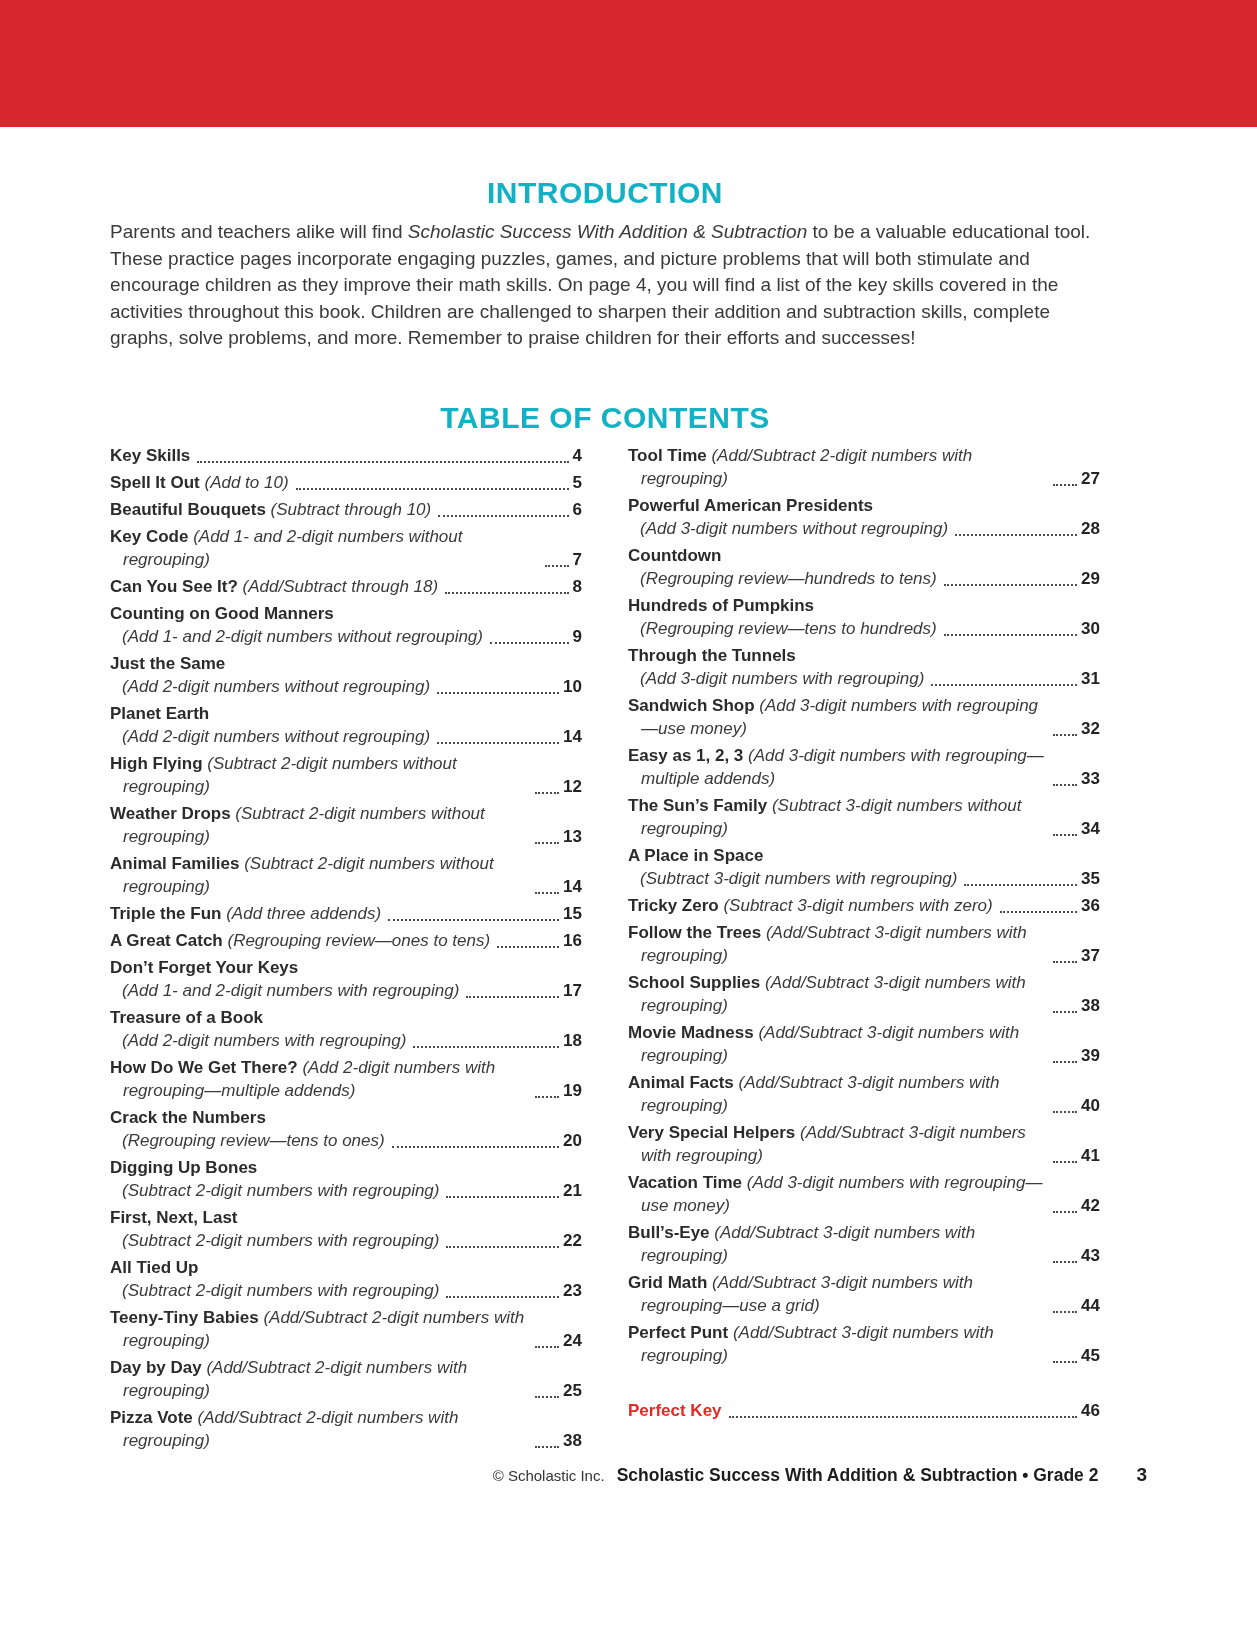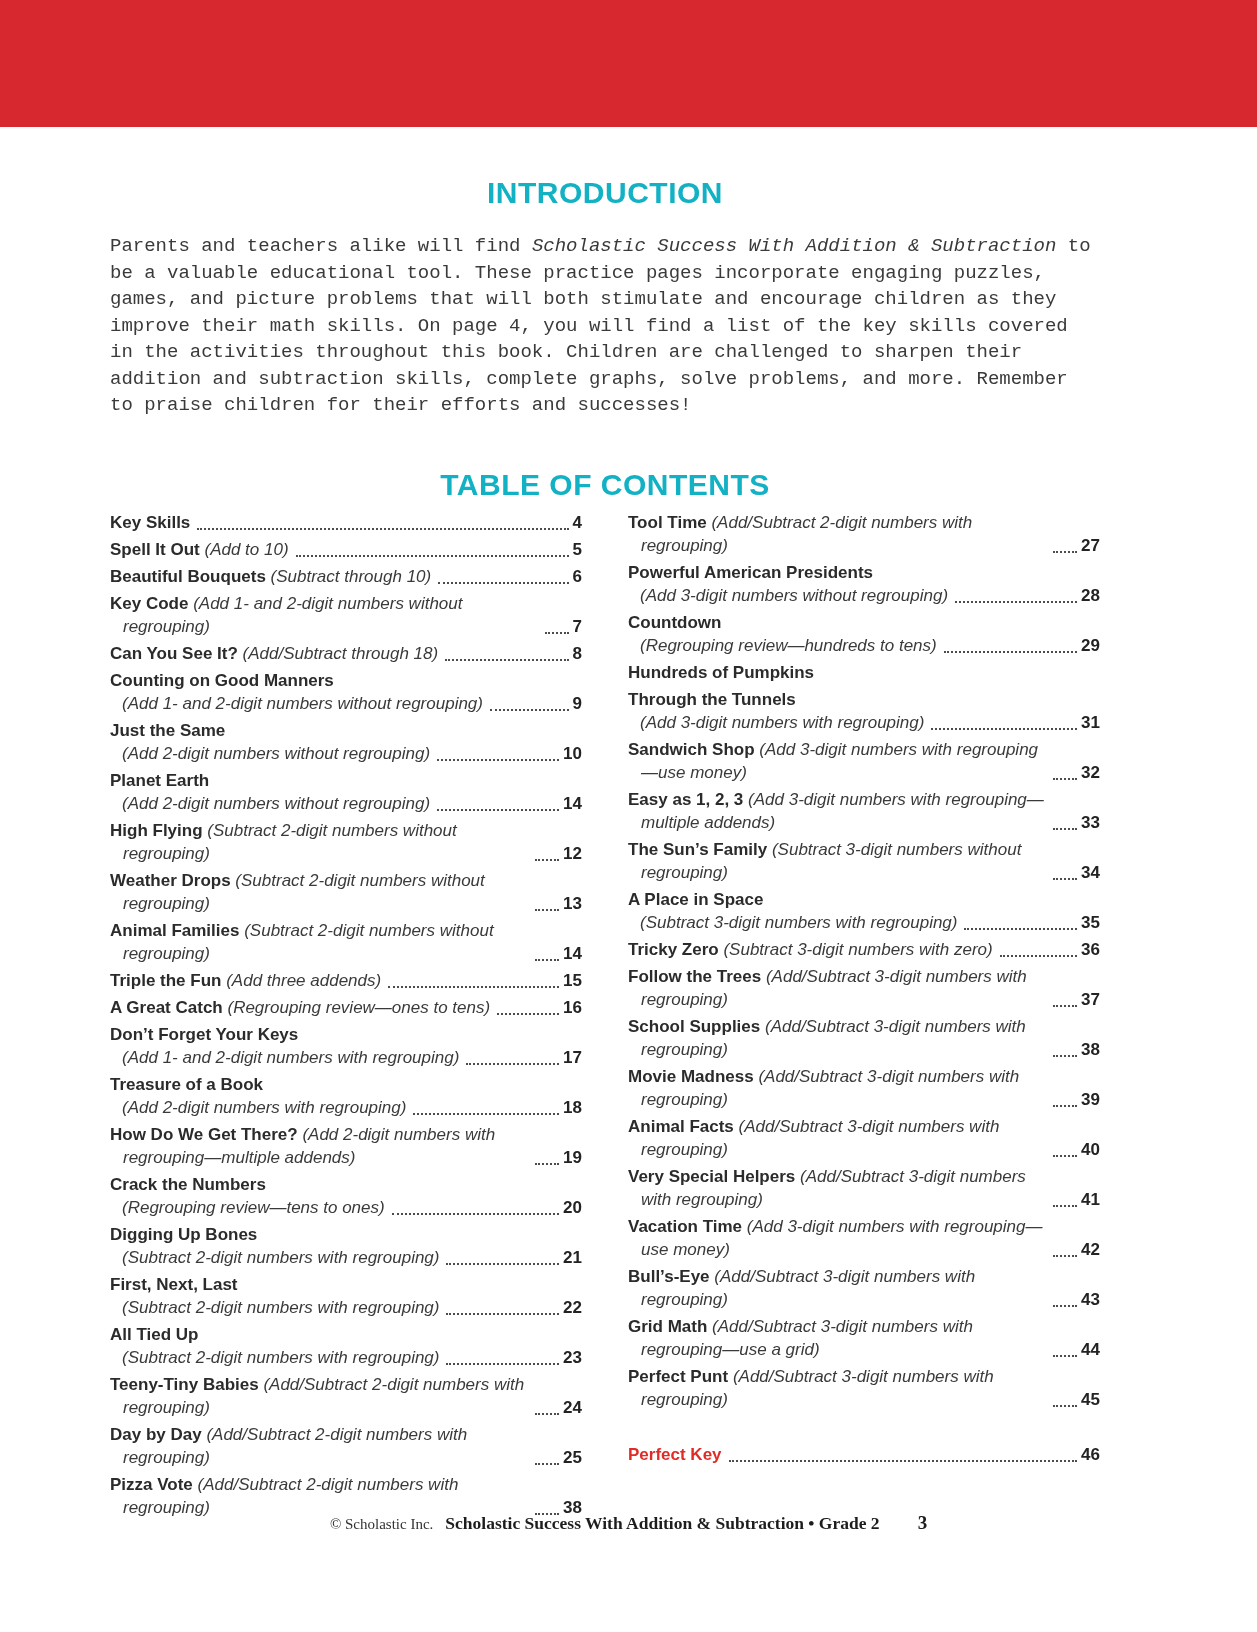--- a/index.html
+++ b/index.html
@@ -24,25 +24,24 @@
   .section-heading {
     text-align: center;
     color: var(--heading-color, #12b1c4);
     font-size: 30px;
     line-height: 52px;
     font-weight: 800;
     letter-spacing: 0.5px;
     margin-top: 40px;
   }
   .intro-text {
-    margin-top: 14px;
+    margin-top: 0;
     font-size: 19px;
     line-height: 26.5px;
     color: #3a3a3a;
-    font-family: Liberation Mono, monospace;
   }
   .intro-text i { font-style: italic; }
   .toc-columns {
     display: flex;
     gap: 46px;
   }
   .toc-col { width: 472px; }
   .toc-entry {
     font-size: 17px;
     line-height: 23px;
@@ -62,27 +61,26 @@
     flex: 1 1 24px;
     min-width: 24px;
     border-bottom: 2px dotted #4c4c4c;
     margin: 0 4px 4px 7px;
   }
   .pg { font-weight: 700; flex: none; color: #232323; }
   .toc-entry.gap-before { margin-top: 32px; }
   .toc-entry.accent .entry-title { color: var(--answer-key-color, #d6282e); }
   .page-footer {
     position: absolute;
-    top: 1512px;
+    top: 1464px;
     left: 110px;
     right: 110px;
     display: flex;
-    justify-content: center;
+    justify-content: flex-end;
     align-items: baseline;
-    font-family: Liberation Serif, serif;
   }
   .copyright { font-size: 15px; color: #333333; }
   .footer-right { display: flex; align-items: baseline; margin-left: 12px; }
   .footer-book-title { font-weight: 700; font-size: 17.5px; color: #1d1d1d; }
   .footer-page-number { font-weight: 700; font-size: 19px; margin-left: 38px; color: #1d1d1d; }
 </style>
 </head>
 <body>
 
 <div class="top-banner"></div>
@@ -287,20 +285,25 @@
         <div class="toc-entry">
           <div class="entry-title">Countdown</div>
           <div class="entry-line indent">
             <span class="entry-label"><span class="entry-desc">(Regrouping review—hundreds to tens)</span></span>
             <span class="leader"></span>
             <span class="pg">29</span>
           </div>
         </div>
         <div class="toc-entry">
           <div class="entry-title">Hundreds of Pumpkins</div>
+          <div class="entry-line indent">
+            <span class="entry-label"><span class="entry-desc">(Regrouping review—tens to hundreds)</span></span>
+            <span class="leader"></span>
+            <span class="pg">30</span>
+          </div>
         </div>
         <div class="toc-entry">
           <div class="entry-title">Through the Tunnels</div>
           <div class="entry-line indent">
             <span class="entry-label"><span class="entry-desc">(Add 3-digit numbers with regrouping)</span></span>
             <span class="leader"></span>
             <span class="pg">31</span>
           </div>
         </div>
         <div class="toc-entry">

